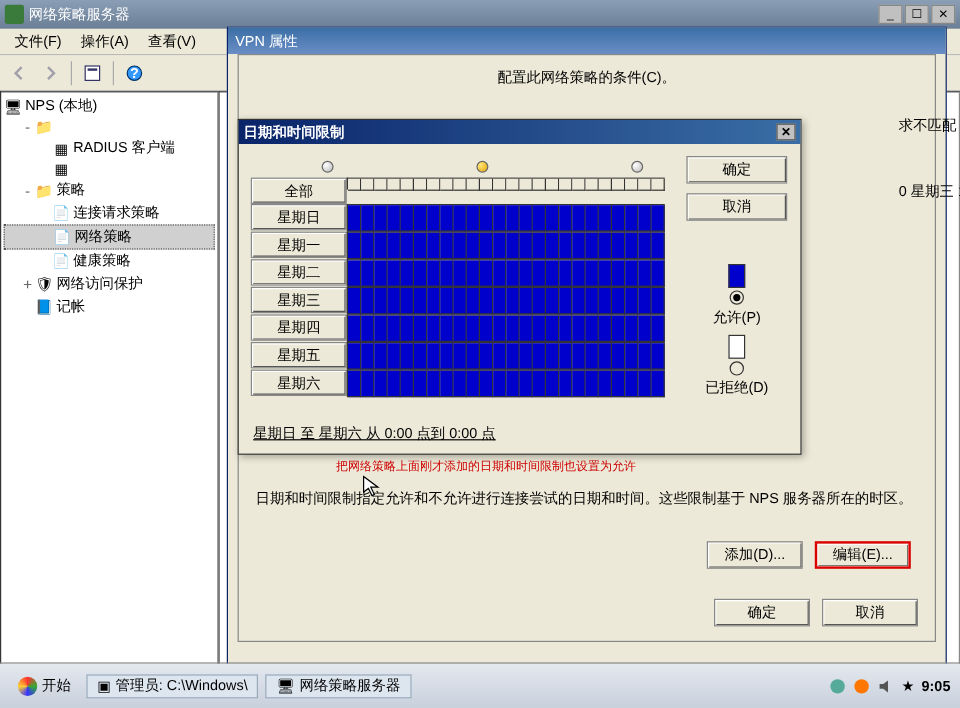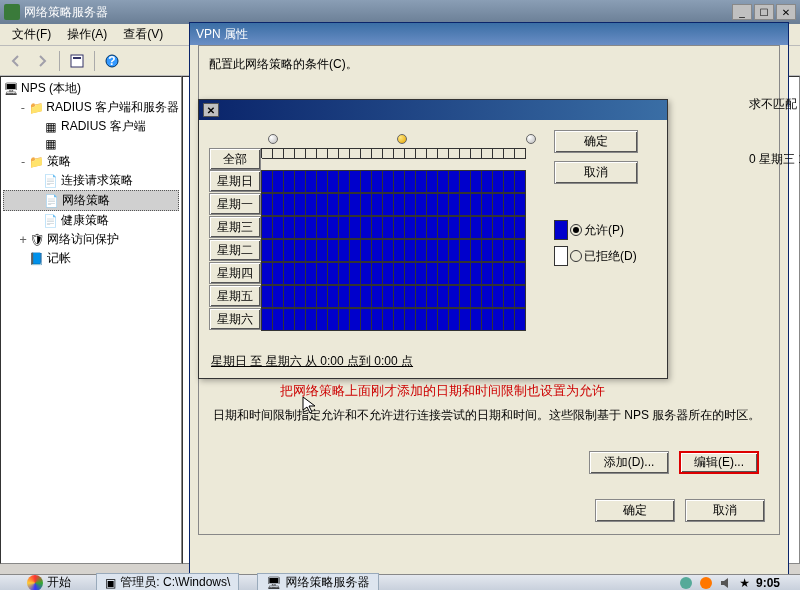--- a/index.html
+++ b/index.html
@@ -31,21 +31,21 @@
 
 .content-area { flex: 1; background: #fff; border: 1px inset #888; padding: 4px; font-size: 12px; }
 
 
 .dlg-vpn { position: absolute; left: 189px; top: 22px; width: 600px; height: 555px; background: #ece9d8; border: 1px solid #0a246a; }
 .dlg-vpn .titlebar { background: linear-gradient(#3a6ea5, #6a8ec5); height: 22px; color: #fff; display: flex; align-items: center; padding: 0 6px; font-size: 12px; }
 .dlg-vpn .tabs { display: flex; padding: 6px 8px 0 8px; }
 .tab { padding: 3px 14px; border: 1px solid #888; border-bottom: none; background: #ece9d8; margin-right: 2px; position: relative; top: 1px; }
 .tab.active { border: 2px solid #d00; border-bottom: 1px solid #ece9d8; z-index: 2; }
 .tab-pane { margin: 0 8px 8px 8px; border: 1px solid #888; height: 490px; padding: 10px; position: relative; background: #ece9d8; }
-.desc-line { margin-bottom: 14px; }
+.desc-line { margin-bottom: 14px; text-align: center; }
 .content-sub { position: absolute; right: -70px; top: 50px; font-size: 12px; }
 
 .cond-desc { position: absolute; bottom: 110px; left: 14px; right: 14px; }
 .cond-desc .ttl { margin-bottom: 4px; }
 .btn-row { position: absolute; bottom: 60px; right: 20px; display: flex; gap: 10px; }
 .btn { min-width: 80px; height: 23px; background: #ece9d8; border: 1px solid #888; box-shadow: inset 1px 1px 0 #fff, inset -1px -1px 0 #555; padding: 0 10px; display: inline-flex; align-items: center; justify-content: center; }
 .btn.hl { border: 2px solid #d00; }
 .dlg-vpn .footer-btns { position: absolute; bottom: 12px; right: 14px; display: flex; gap: 10px; }
 
 
@@ -55,42 +55,42 @@
 .dlg-dt .closebtn { width: 16px; height: 14px; background: #c0c0c0; border: 1px solid #555; color: #000; display: flex; align-items: center; justify-content: center; font-size: 10px; font-weight: bold; }
 .dlg-dt .body { padding: 10px; display: flex; }
 
 .schedule { }
 .hour-row { display: flex; align-items: center; height: 18px; }
 .hour-row .lead { width: 56px; }
 .hour-row .ball { width: 10px; height: 10px; border-radius: 50%; border: 1px solid #666; background: radial-gradient(circle at 30% 30%, #fff, #bbb); margin-left: 3px; }
 .hour-row .ball.sun { background: radial-gradient(circle at 30% 30%, #ffe680, #e6a600); }
 .hour-labels { font-size: 10px; color: #333; padding-left: 56px; letter-spacing: 0; }
 .grid-row { display: flex; }
-.day-btn { width: 52px; height: 22px; background: #ece9d8; border: 1px solid #888; box-shadow: inset 1px 1px 0 #fff, inset -1px -1px 0 #555; display: flex; align-items: center; justify-content: center; font-size: 12px; }
+.day-btn { width: 80px; height: 22px; background: #ece9d8; border: 1px solid #888; box-shadow: inset 1px 1px 0 #fff, inset -1px -1px 0 #555; display: flex; align-items: center; justify-content: center; font-size: 12px; }
 .cells { display: flex; border-top: 1px solid #333; border-left: 1px solid #333; }
 .cell { width: 11px; height: 22px; background: #0000cc; border-right: 1px solid #333; border-bottom: 1px solid #333; }
 .grid-row:first-of-type .cells { }
 
 .side-ctrls { margin-left: 18px; display: flex; flex-direction: column; gap: 8px; }
 .side-ctrls .btn { width: 84px; }
 .radio-grp { margin-top: 28px; }
-.radio-item { display: flex; align-items: center; gap: 2px; margin-bottom: 6px; }
+.radio-item { display: flex; align-items: center; gap: 2px; margin-bottom: 6px; flex-direction: column; }
 .swatch { width: 14px; height: 20px; border: 1px solid #333; }
 .swatch.blue { background: #0000cc; }
 .swatch.white { background: #fff; }
 .radio { width: 12px; height: 12px; border: 1px solid #333; border-radius: 50%; display: inline-flex; align-items: center; justify-content: center; }
 .radio.checked::after { content: ""; width: 6px; height: 6px; background: #000; border-radius: 50%; }
 
 .range-text { position: absolute; bottom: 8px; left: 12px; text-decoration: underline; }
 
-.red-note { position: absolute; left: 280px; top: 382px; color: #c00; font-size: 13px; z-index: 50; }
+.red-note { position: absolute; left: 280px; top: 382px; color: #c00; font-size: 10px; z-index: 50; }
 .cursor { position: absolute; left: 302px; top: 396px; z-index: 60; }
 
 
-.taskbar { position: absolute; left: 0; right: 0; bottom: 0; height: 16px; background: linear-gradient(#e4e8ef, #c8d0dc); border-top: 1px solid #888; display: flex; align-items: center; padding: 0 20px; gap: 18px; }
+.taskbar { position: absolute; left: 0; right: 0; bottom: 0; height: 38px; background: linear-gradient(#e4e8ef, #c8d0dc); border-top: 1px solid #888; display: flex; align-items: center; padding: 0 8px; gap: 6px; }
 .start { display: flex; align-items: center; gap: 4px; padding: 2px 6px; border: 1px solid transparent; }
 .start .orb { width: 16px; height: 16px; border-radius: 50%; background: conic-gradient(#f33, #3a3, #33f, #fc3, #f33); }
 .task-item { display: flex; align-items: center; gap: 4px; padding: 2px 8px; border: 1px solid #9ab; background: #dde5ef; height: 20px; font-size: 11px; }
 .tray { margin-left: auto; display: flex; align-items: center; gap: 6px; font-size: 11px; }
 .tray .clock { font-weight: bold; }
 .tray-icon { width: 14px; height: 14px; }
 </style>
 </head>
 <body>
 
@@ -137,21 +137,20 @@
   </div>
   <div class="main-body">
     <div class="tree">
       <div class="tree-item">
           <span class="ticon2">🖥</span>
           <span>NPS (本地)</span>
         </div>
       <div class="tree-item ind1">
           <span class="exp">-</span>
           <span class="ticon2">📁</span>
-          <span>RADIUS 客户端和服务器</span>
         </div>
       <div class="tree-item ind2">
           <span class="exp"></span>
           <span class="ticon2">▦</span>
           <span>RADIUS 客户端</span>
         </div>
       <div class="tree-item ind2">
           <span class="exp"></span>
           <span class="ticon2">▦</span>
         </div>
@@ -210,20 +209,21 @@
     </div>
     <div class="footer-btns">
       <div class="btn">确定</div>
       <div class="btn">取消</div>
     </div>
   </div>
 </div>
 
 <div class="dlg-dt">
   <div class="titlebar">
+    <span class="title">日期和时间限制</span>
     <div class="closebtn">✕</div>
   </div>
   <div class="body">
     <div class="schedule">
       <div class="hour-row">
         <span class="lead"></span>
         <span class="ball"></span>
         <span style="width:116px"></span>
         <span class="ball sun"></span>
         <span style="width:116px"></span>
@@ -311,50 +311,50 @@
               <div class="cell"></div>
               <div class="cell"></div>
               <div class="cell"></div>
               <div class="cell"></div>
               <div class="cell"></div>
               <div class="cell"></div>
               <div class="cell"></div>
             </div>
           </div>
           <div class="grid-row">
+            <div class="day-btn">星期二</div>
+            <div class="cells">
+              <div class="cell"></div>
+              <div class="cell"></div>
+              <div class="cell"></div>
+              <div class="cell"></div>
+              <div class="cell"></div>
+              <div class="cell"></div>
+              <div class="cell"></div>
+              <div class="cell"></div>
+              <div class="cell"></div>
+              <div class="cell"></div>
+              <div class="cell"></div>
+              <div class="cell"></div>
+              <div class="cell"></div>
+              <div class="cell"></div>
+              <div class="cell"></div>
+              <div class="cell"></div>
+              <div class="cell"></div>
+              <div class="cell"></div>
+              <div class="cell"></div>
+              <div class="cell"></div>
+              <div class="cell"></div>
+              <div class="cell"></div>
+              <div class="cell"></div>
+              <div class="cell"></div>
+            </div>
+          </div>
+          <div class="grid-row">
             <div class="day-btn">星期三</div>
-            <div class="cells">
-              <div class="cell"></div>
-              <div class="cell"></div>
-              <div class="cell"></div>
-              <div class="cell"></div>
-              <div class="cell"></div>
-              <div class="cell"></div>
-              <div class="cell"></div>
-              <div class="cell"></div>
-              <div class="cell"></div>
-              <div class="cell"></div>
-              <div class="cell"></div>
-              <div class="cell"></div>
-              <div class="cell"></div>
-              <div class="cell"></div>
-              <div class="cell"></div>
-              <div class="cell"></div>
-              <div class="cell"></div>
-              <div class="cell"></div>
-              <div class="cell"></div>
-              <div class="cell"></div>
-              <div class="cell"></div>
-              <div class="cell"></div>
-              <div class="cell"></div>
-              <div class="cell"></div>
-            </div>
-          </div>
-          <div class="grid-row">
-            <div class="day-btn">星期二</div>
             <div class="cells">
               <div class="cell"></div>
               <div class="cell"></div>
               <div class="cell"></div>
               <div class="cell"></div>
               <div class="cell"></div>
               <div class="cell"></div>
               <div class="cell"></div>
               <div class="cell"></div>
               <div class="cell"></div>

